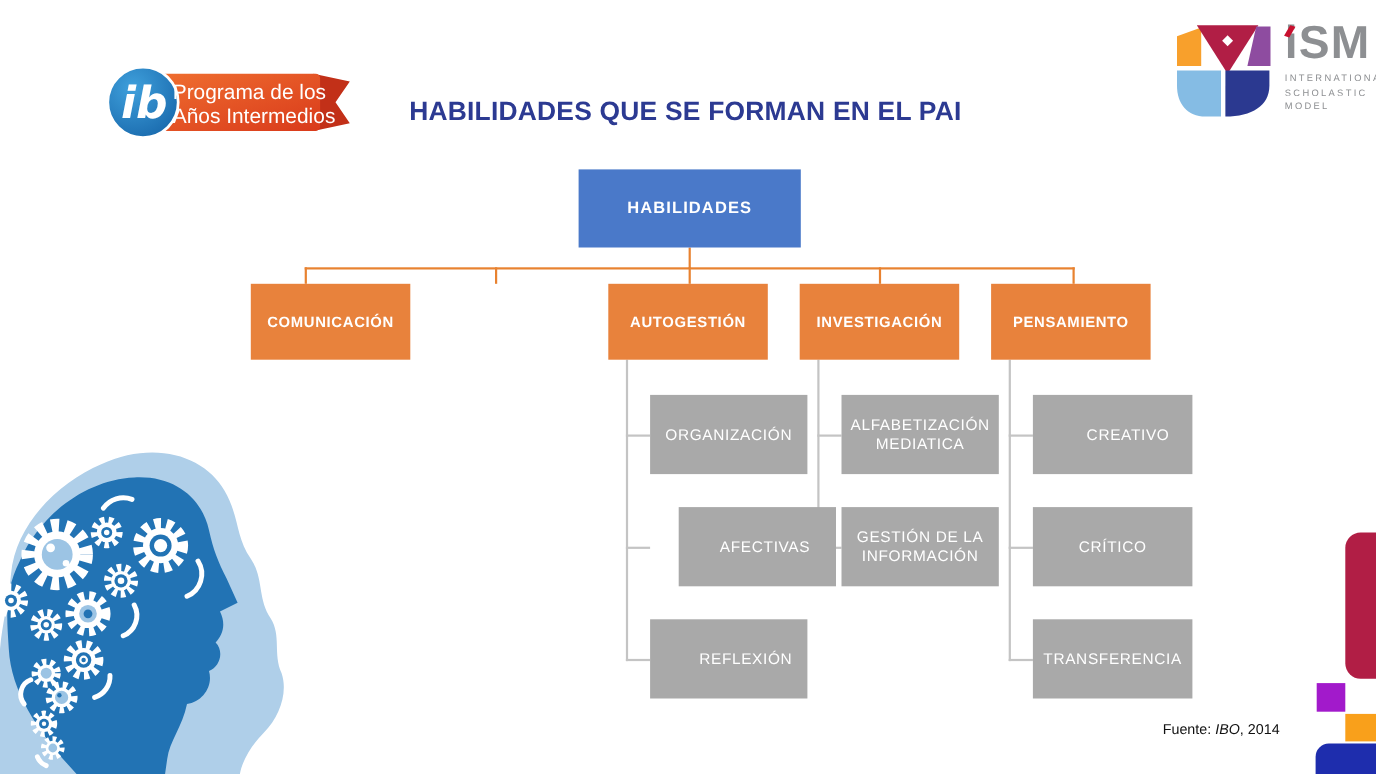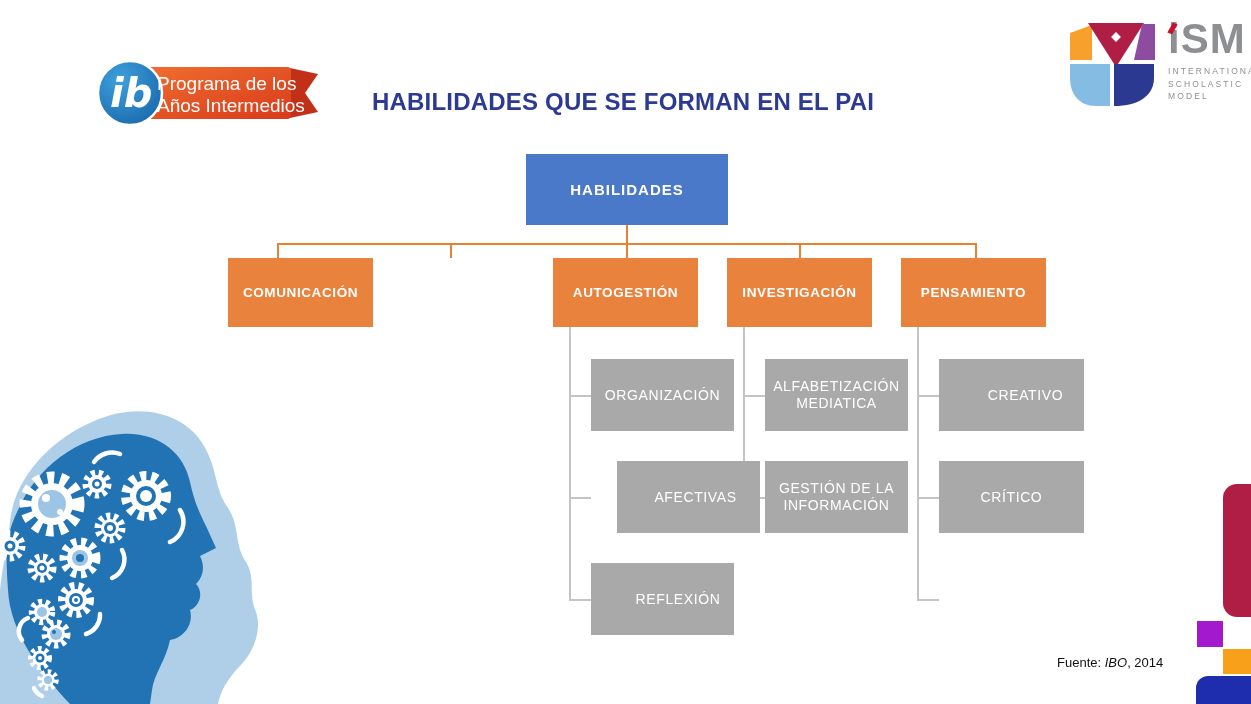--- a/index.html
+++ b/index.html
@@ -122,20 +122,21 @@
   <div class="node branch-node" style="left:553px;">AUTOGESTIÓN</div>
   <div class="node branch-node" style="left:901px;">PENSAMIENTO</div>
 
   <div class="node leaf-node" style="left:591px;top:359px;">ORGANIZACIÓN</div>
   <div class="node leaf-node" style="left:617px;top:461px;padding-left:20px;">AFECTIVAS</div>
   <div class="node leaf-node" style="left:591px;top:563px;padding-left:37px;">REFLEXIÓN</div>
   <div class="node leaf-node" style="left:765px;top:359px;">ALFABETIZACIÓN MEDIATICA</div>
   <div class="node leaf-node" style="left:765px;top:461px;">GESTIÓN DE LA INFORMACIÓN</div>
   <div class="node leaf-node" style="left:939px;top:359px;width:145px;padding-left:34px;">CREATIVO</div>
   <div class="node leaf-node" style="left:939px;top:461px;width:145px;">CRÍTICO</div>
+  <div class="node leaf-node" style="left:939px;top:563px;width:145px;">TRANSFERENCIA</div>
 
   <svg class="head-art" viewBox="0 0 270 304">
     <path fill="#AFCFE9" d="M92 22 C140 0 186 14 204 46 C218 70 214 88 228 108
       C240 126 234 144 246 162 C256 178 248 194 256 212 C262 230 254 252 240 266 C228 278 220 292 218 304
       L247 304 L0 304 L0 190 C2 166 8 146 10 122 C14 76 54 38 92 22 Z"></path>
     <path fill="#2273B4" d="M70 304 C40 272 10 232 8 190 C6 158 4 138 18 110
       C36 68 78 36 122 34 C160 32 184 54 190 82 C194 100 198 110 206 126 L216 148 L200 156
       C206 168 202 178 196 184 C204 192 200 206 190 210 C194 224 184 238 170 240 C166 260 154 274 152 290
       L150 304 Z"></path>
     <g stroke-linecap="butt">

